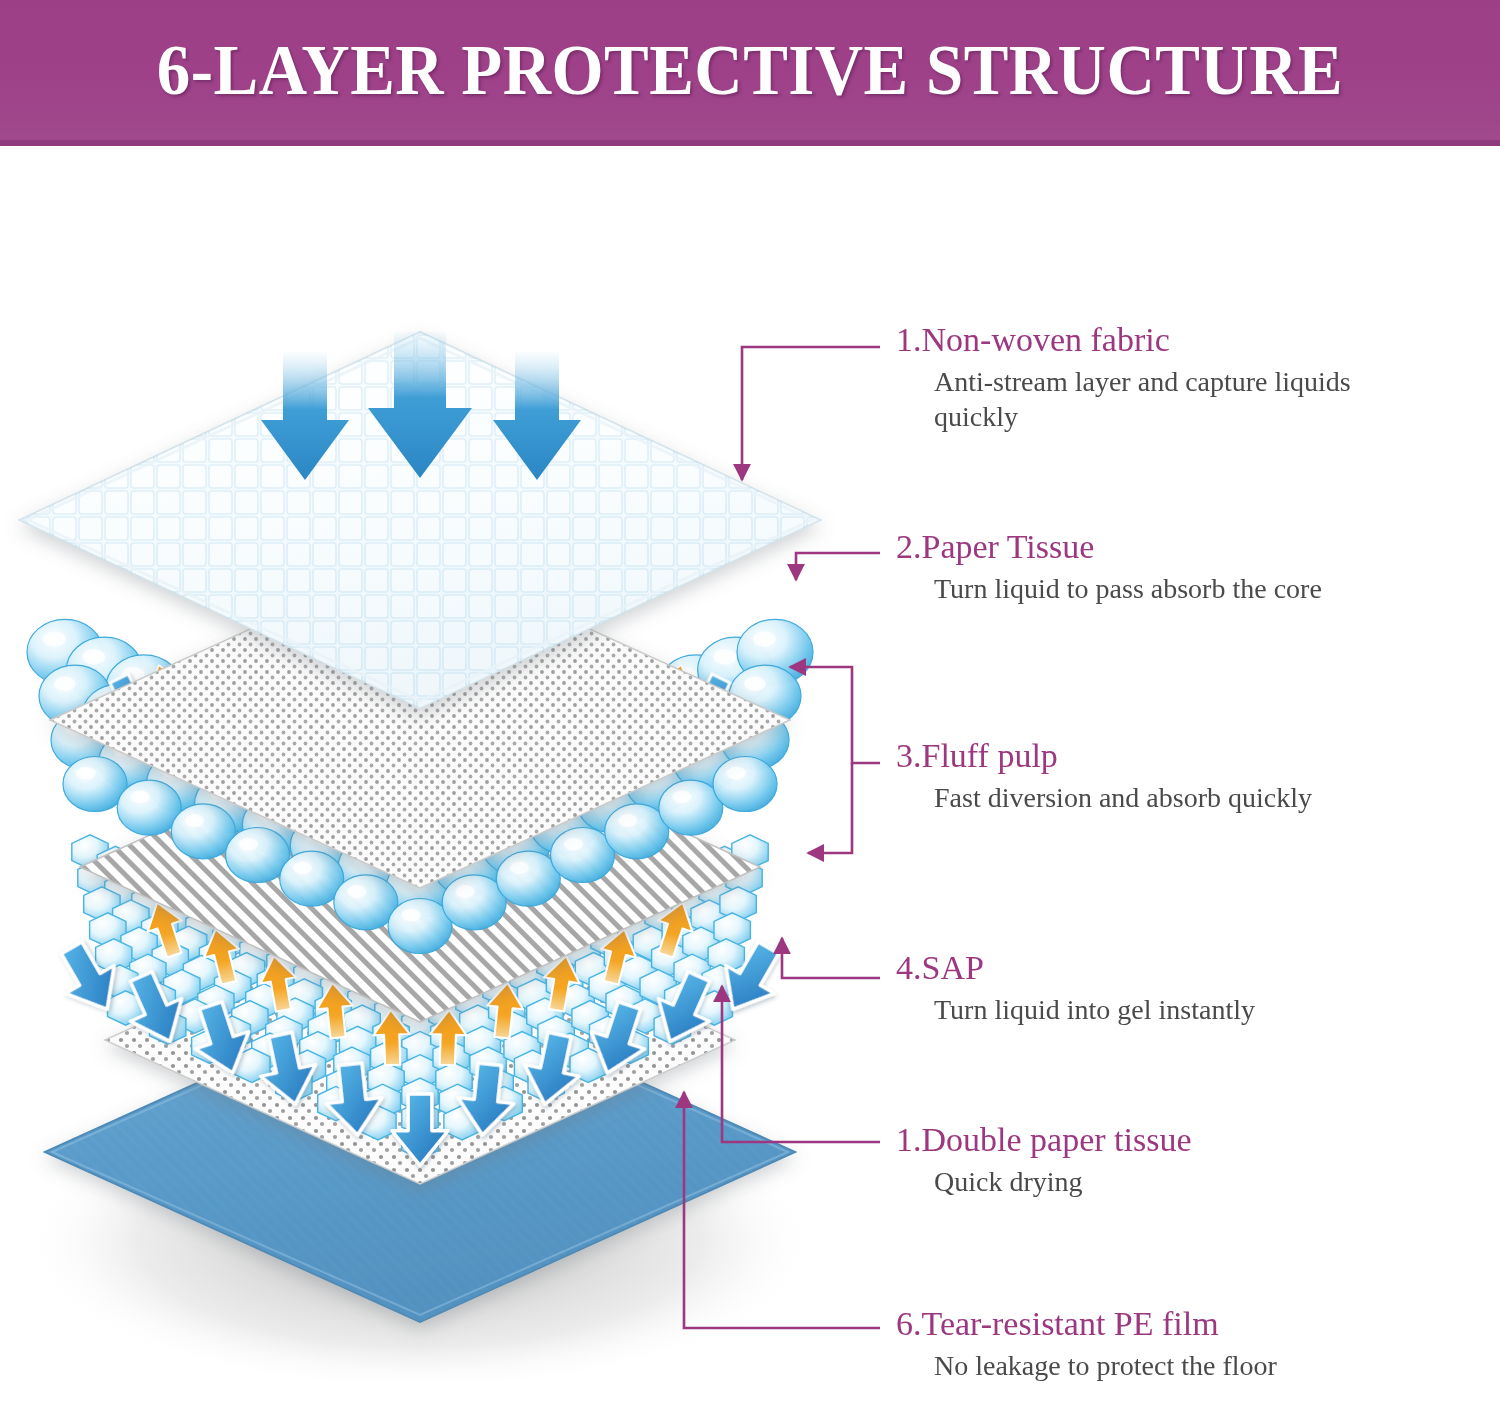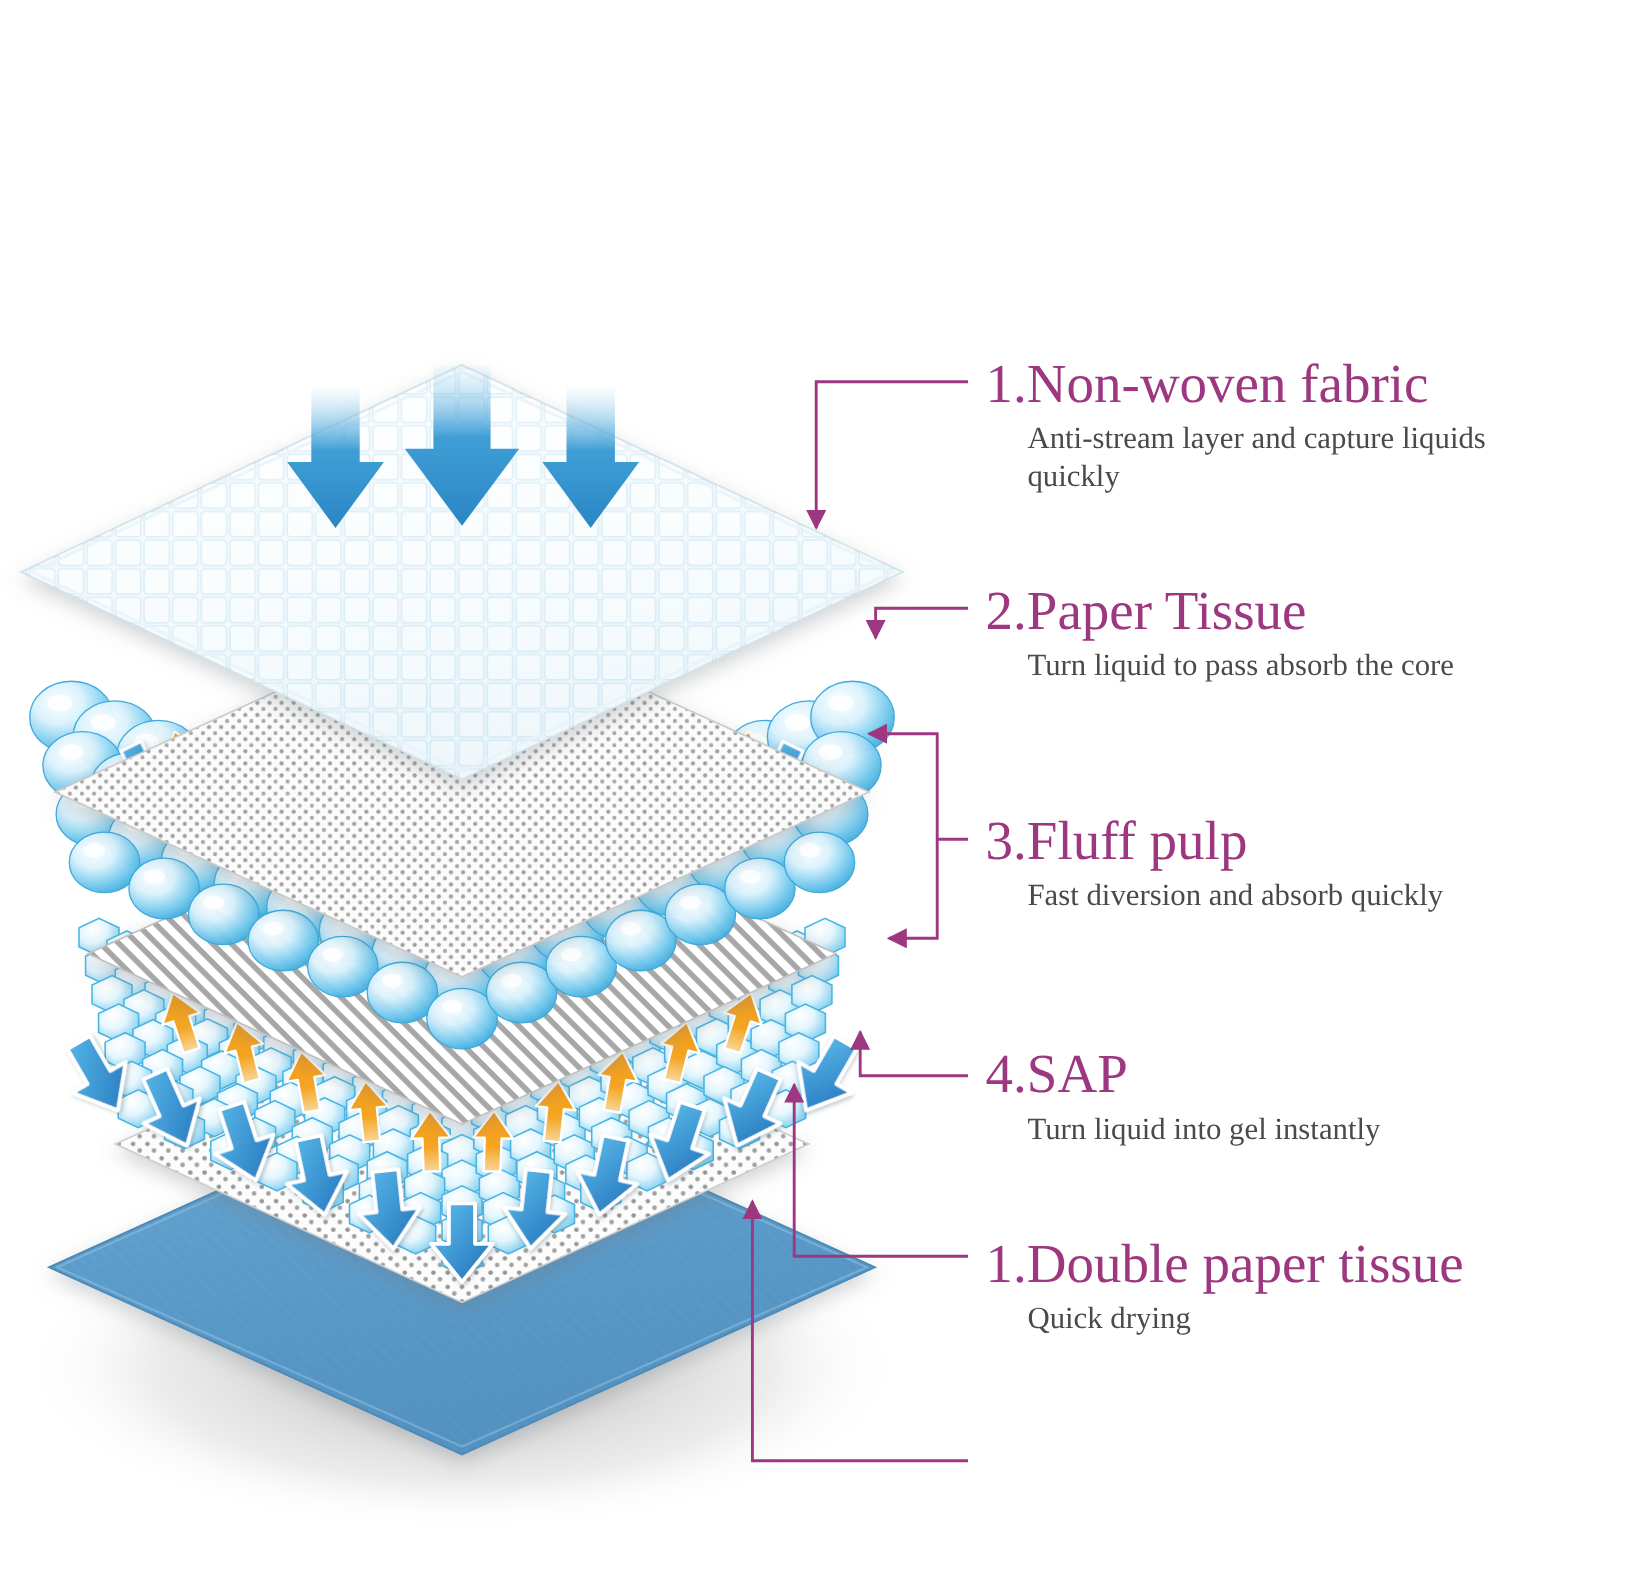--- a/index.html
+++ b/index.html
@@ -63,21 +63,21 @@
 
   
   .callout {
     position: absolute;
     left: 896px;
     width: 540px;
   }
   .callout-title {
     color: #9c3780;
     font-family: "Liberation Serif", "DejaVu Serif", serif;
-    font-size: 50px;
+    font-size: 34px;
     line-height: 1.06;
     white-space: nowrap;
     margin: 0;
   }
   .callout-desc {
     color: #4a4a4a;
     font-family: "Liberation Serif", "DejaVu Serif", serif;
     font-size: 28px;
     line-height: 1.25;
     margin: 6px 0 0 38px;
@@ -99,20 +99,23 @@
     width: 1500px;
     height: 1426px;
     pointer-events: none;
   }
 </style>
 </head>
 <body>
 
 <div id="page">
 
+  <div id="header-banner">
+    <div id="header-title">6-LAYER PROTECTIVE STRUCTURE</div>
+  </div>
 
   <div id="diagram">
     <svg id="diagram-svg" width="880" height="1274" viewBox="0 0 880 1274" xmlns="http://www.w3.org/2000/svg">
       <defs>
 
         <pattern id="quiltPat" width="26" height="26" patternUnits="userSpaceOnUse">
           <rect width="26" height="26" fill="#f4fbfe"></rect>
           <rect x="1" y="1" width="23" height="23" rx="3" fill="#ffffff" stroke="#cfe6f2" stroke-width="1.6"></rect>
         </pattern>
 
@@ -681,20 +684,24 @@
   <div class="callout" id="callout-4">
     <div class="callout-title">4.SAP</div>
     <div class="callout-desc">Turn liquid into gel instantly</div>
   </div>
 
   <div class="callout" id="callout-5">
     <div class="callout-title">1.Double paper tissue</div>
     <div class="callout-desc">Quick drying</div>
   </div>
 
+  <div class="callout" id="callout-6">
+    <div class="callout-title">6.Tear-resistant PE film</div>
+    <div class="callout-desc">No leakage to protect the floor</div>
+  </div>
 
   <svg id="leaders" viewBox="0 0 1500 1426" xmlns="http://www.w3.org/2000/svg">
     <defs>
       <marker id="arrowHead" viewBox="0 0 10 10" refX="9" refY="5" markerWidth="7" markerHeight="7" orient="auto-start-reverse">
         <path d="M 0 0 L 10 5 L 0 10 z" fill="#9c3780"></path>
       </marker>
     </defs>
     <g fill="none" stroke="#9c3780" stroke-width="2.6">
 
       <path d="M880 347 L742 347 L742 480" marker-end="url(#arrowHead)"></path>

